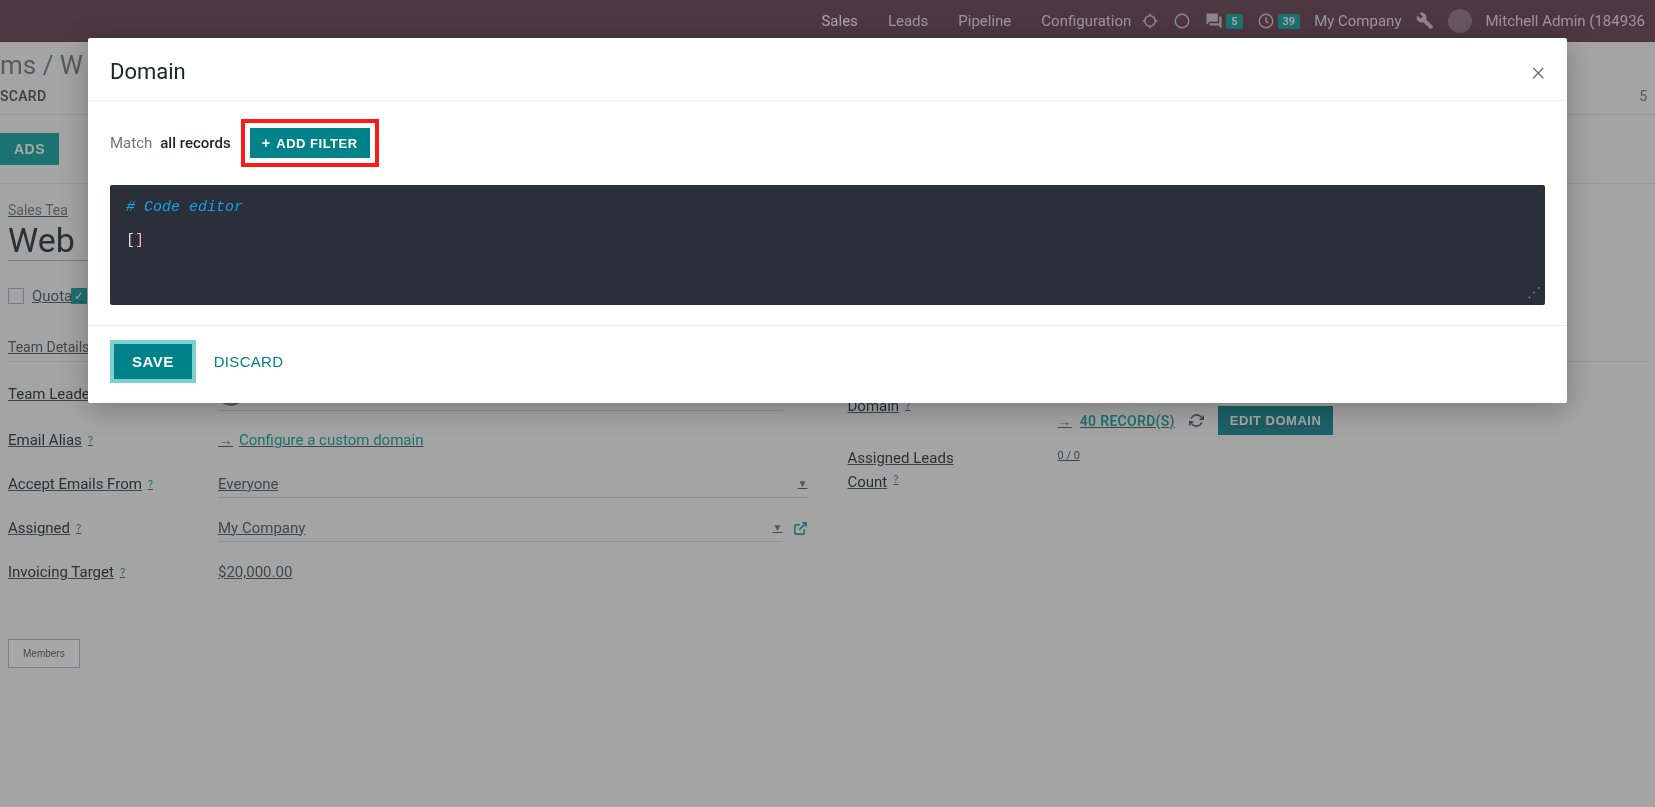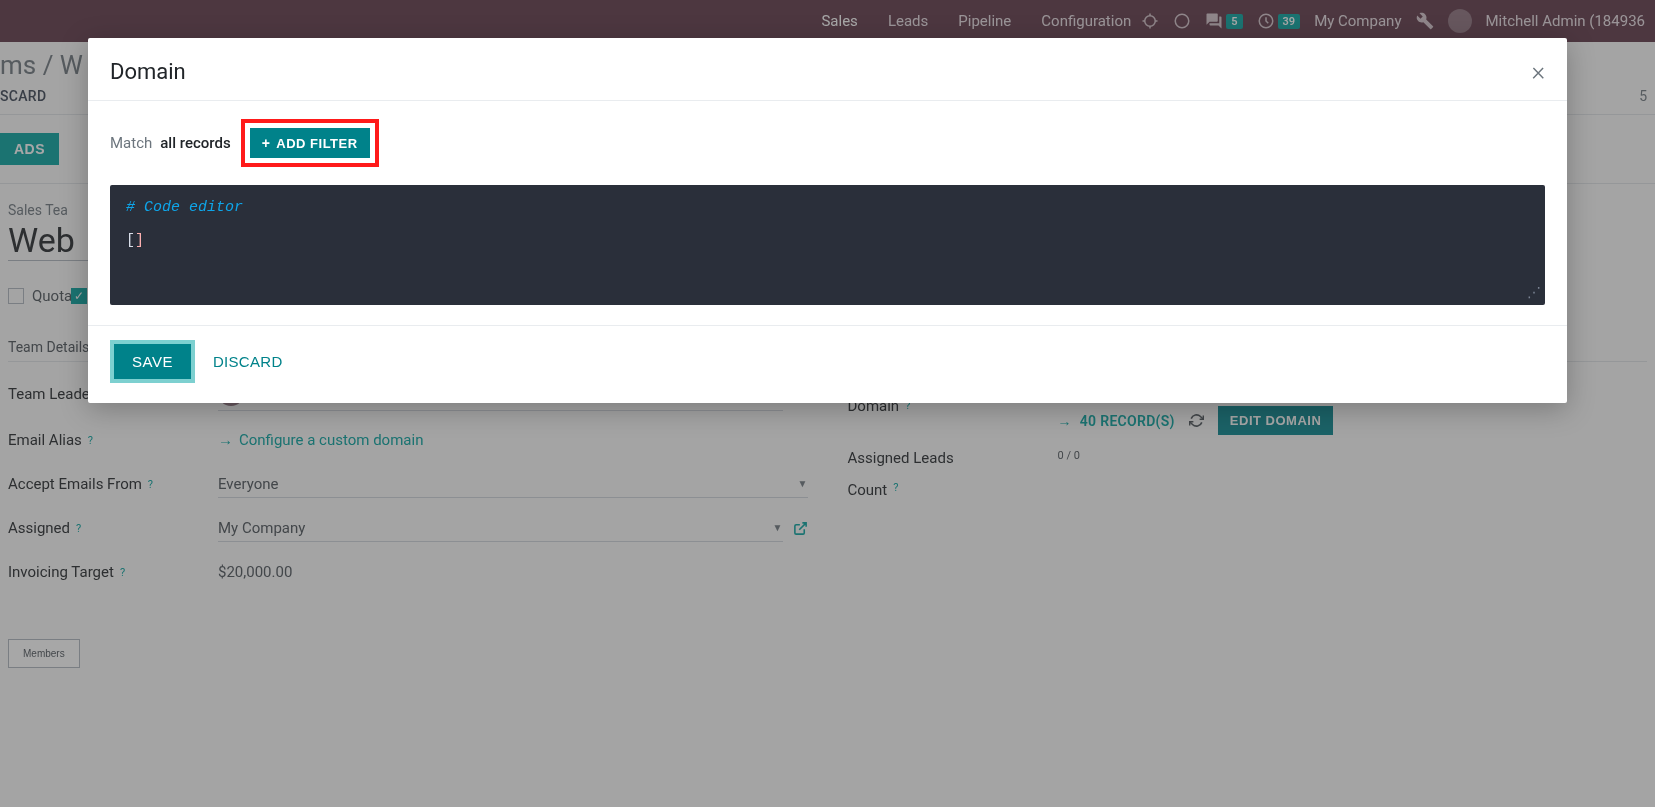--- a/index.html
+++ b/index.html
@@ -22,21 +22,21 @@
 .tbtn-discard { color: #374151; font-size: 14px; letter-spacing: 0.3px; font-weight: 500; }
 .right-count { color: #6c757d; font-size: 14px; padding-right: 8px; }
 hr.sep { border: none; border-top: 1px solid #dee2e6; margin: 10px 0 0 0; }
 
 
 .leads-btn-row { margin: 18px 0 0 0; }
 .leads-btn { background: #00a09d; color: #fff; border: none; padding: 8px 14px; font-size: 14px; letter-spacing: 0.5px; font-weight: 600; }
 hr.sep2 { border: none; border-top: 1px solid #dee2e6; margin: 18px 0 0 0; }
 
 
-.main-form { padding: 18px 8px 0 8px; }
+.main-form { padding: 18px 8px 0 8px; text-decoration: underline; }
 .field-label-sm { color: #6c757d; font-size: 14px; }
 .team-name { font-size: 34px; color: #212529; border-bottom: 1px solid #adb5bd; display: inline-block; min-width: 80px; margin-top: 2px; }
 .checkrow { margin-top: 26px; display: flex; gap: 48px; }
 .checkbox-wrap { display: flex; align-items: center; gap: 8px; font-size: 15px; color: #495057; }
 .cbox { width: 16px; height: 16px; border: 1px solid #adb5bd; display: inline-flex; align-items: center; justify-content: center; }
 .cbox.checked { background: #00a09d; border-color: #00a09d; }
 .cbox.checked::after { content: "✓"; color: #fff; font-size: 12px; line-height: 1; }
 
 
 .details { display: flex; margin-top: 34px; }
@@ -75,21 +75,21 @@
 .match-row strong { color: #212529; font-weight: 500; }
 .add-filter-btn { background: #00828a; color: #fff; border: none; padding: 7px 12px; font-size: 13px; letter-spacing: 0.5px; font-weight: 600; display: flex; align-items: center; gap: 6px; }
 .add-filter-highlight { border: 4px solid #ff1a1a; padding: 5px; display: inline-flex; margin-left: 2px; }
 .plus { font-size: 14px; font-weight: 700; }
 .code-editor { background: #2a2f3a; color: #d8dee9; font-family: "Courier New", monospace; font-size: 15px; padding: 14px 16px; margin-top: 18px; min-height: 120px; position: relative; border-radius: 2px; }
 .code-comment { color: #0ea5e9; font-style: italic; }
 .code-bracket-o { color: #d8dee9; }
 .code-bracket-c { color: #ffb3b3; }
 .resize-handle { position: absolute; right: 4px; bottom: 4px; color: #7b8494; font-size: 14px; }
 .modal-footer { padding: 14px 22px 20px 22px; display: flex; gap: 18px; align-items: center; border-top: 1px solid #e9ecef; }
-.save-btn { background: #00828a; color: #fff; border: 4px solid #7dd0d0; padding: 9px 18px; font-size: 15px; font-weight: 400; letter-spacing: 0.5px; }
+.save-btn { background: #00828a; color: #fff; border: 4px solid #7dd0d0; padding: 9px 18px; font-size: 15px; font-weight: 700; letter-spacing: 0.5px; }
 .discard-btn { background: transparent; color: #00828a; border: none; font-size: 15px; font-weight: 500; letter-spacing: 0.3px; }
 
 svg { display: block; }
 </style>
 </head>
 <body>
 
 <div class="topnav">
   <div class="topnav-left">
     <div class="topnav-item active">Sales</div>
@@ -270,21 +270,21 @@
                   <path d="M23 4v6h-6M1 20v-6h6"></path>
                   <path d="M3.51 9a9 9 0 0 1 14.85-3.36L23 10M1 14l4.64 4.36A9 9 0 0 0 20.49 15"></path>
                 </svg>
               </span>
             <button class="edit-domain-btn">EDIT DOMAIN</button>
           </div>
         </div>
       </div>
 
       <div class="frow" style="align-items:flex-start;">
-        <div class="flabel" style="flex-direction:column;align-items:flex-start;gap:14px;">
+        <div class="flabel" style="flex-direction:column;align-items:flex-start;gap:6px;">
           <span>Assigned Leads</span>
           <span style="display:flex;gap:6px;">
               <span>Count</span>
               <span class="help-q">?</span>
             </span>
         </div>
         <div class="fvalue">
           <span style="font-size:11px;">0 / 0</span>
         </div>
       </div>

